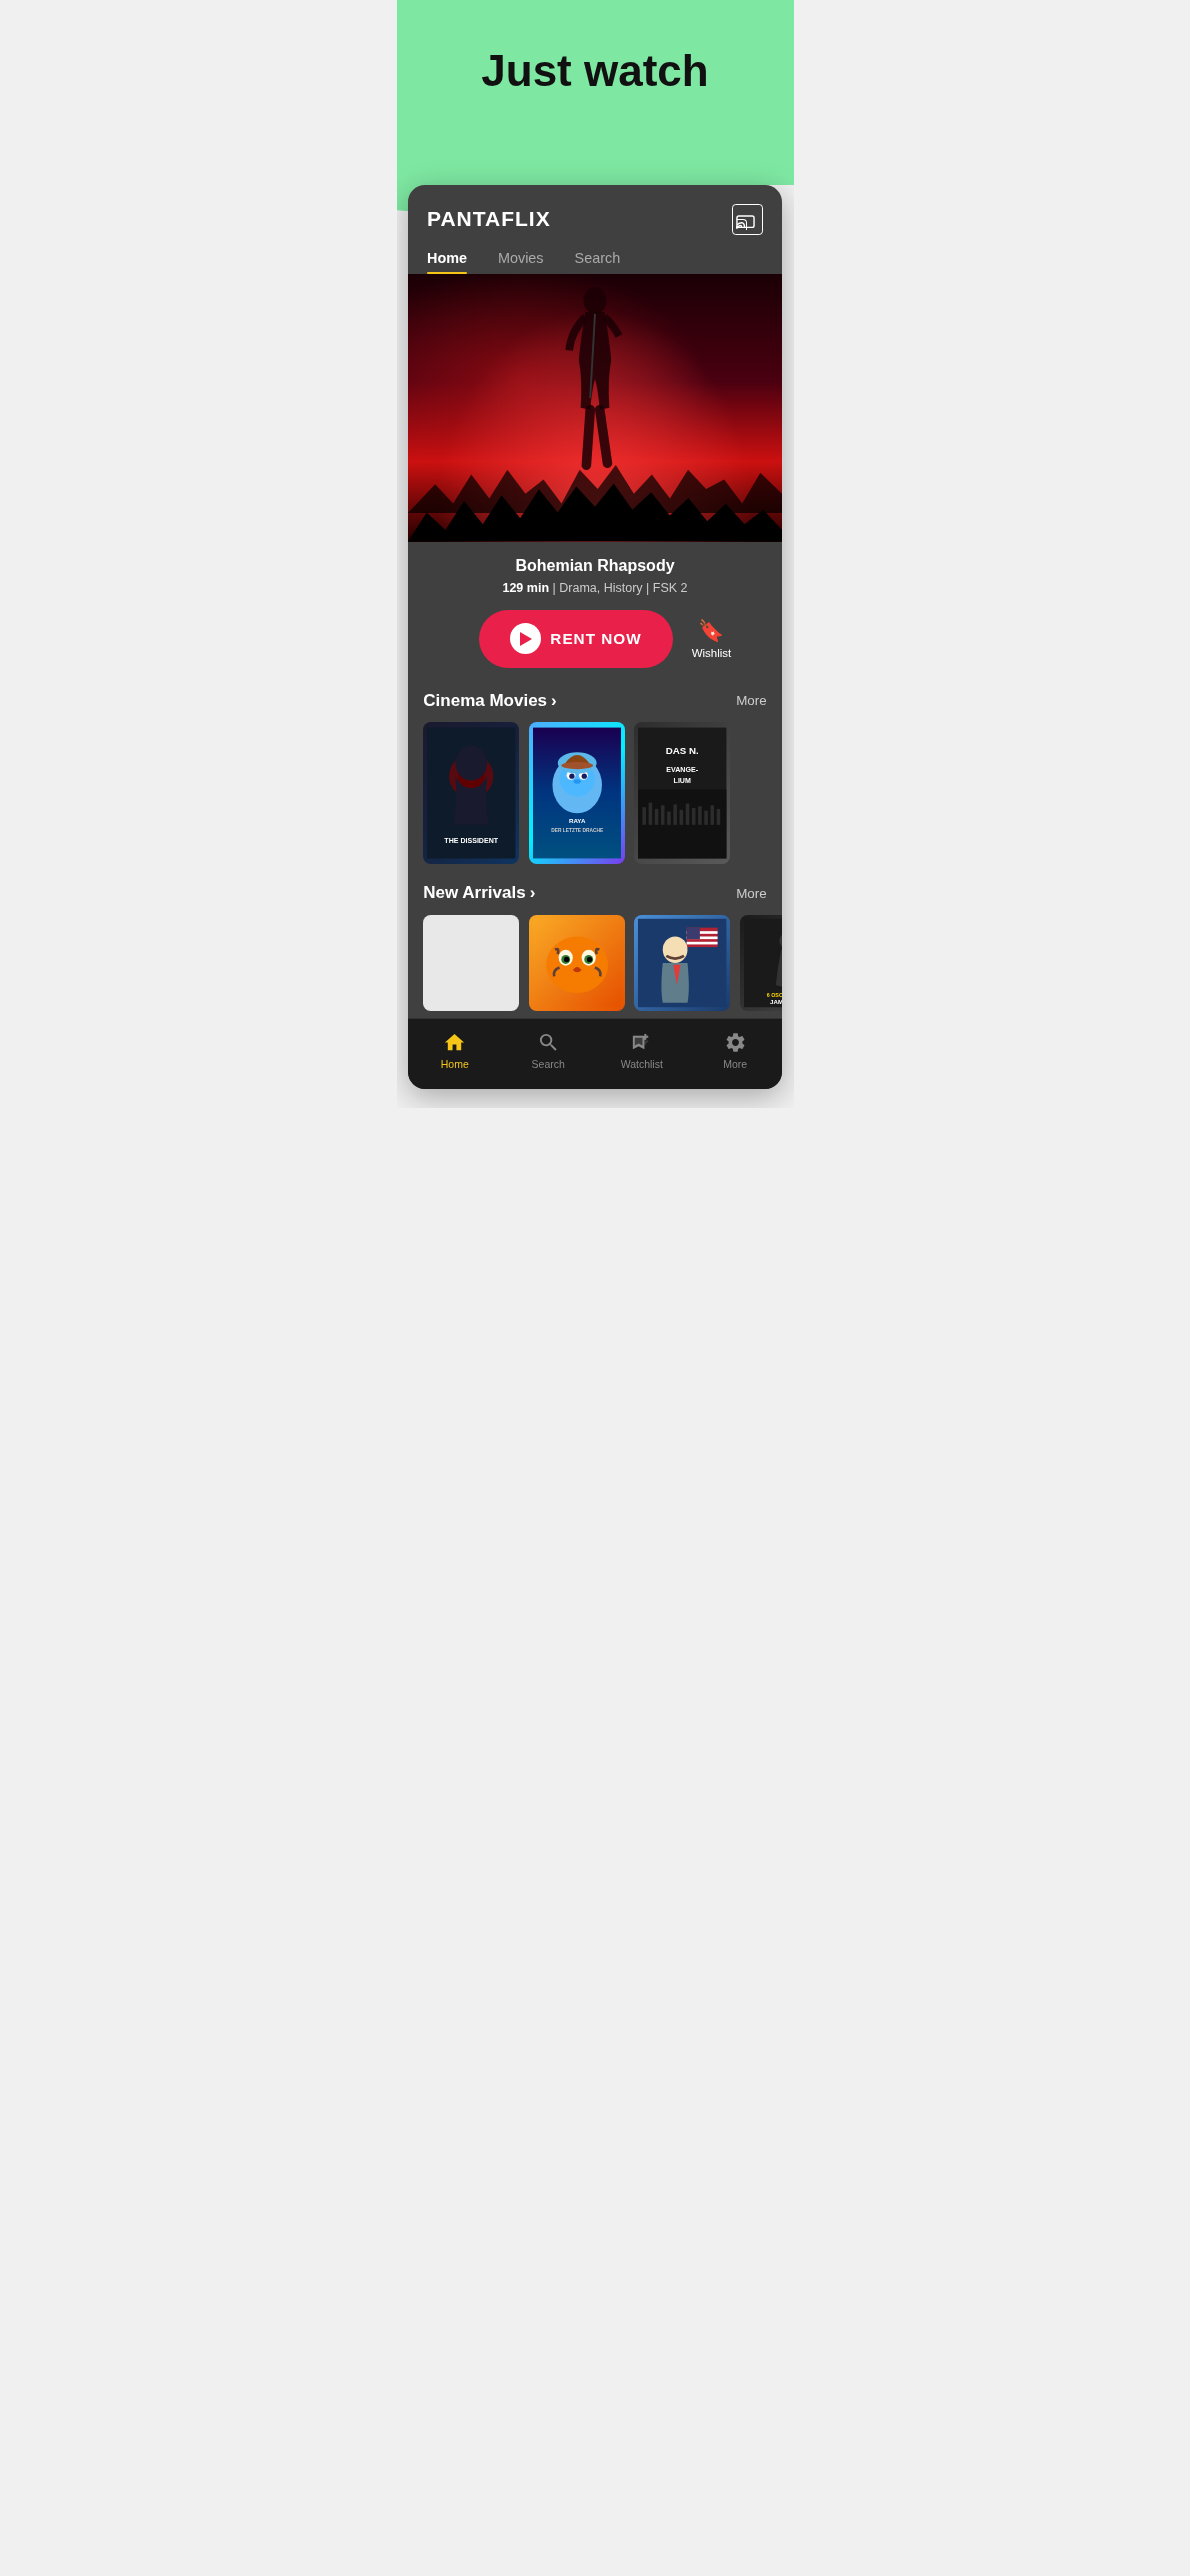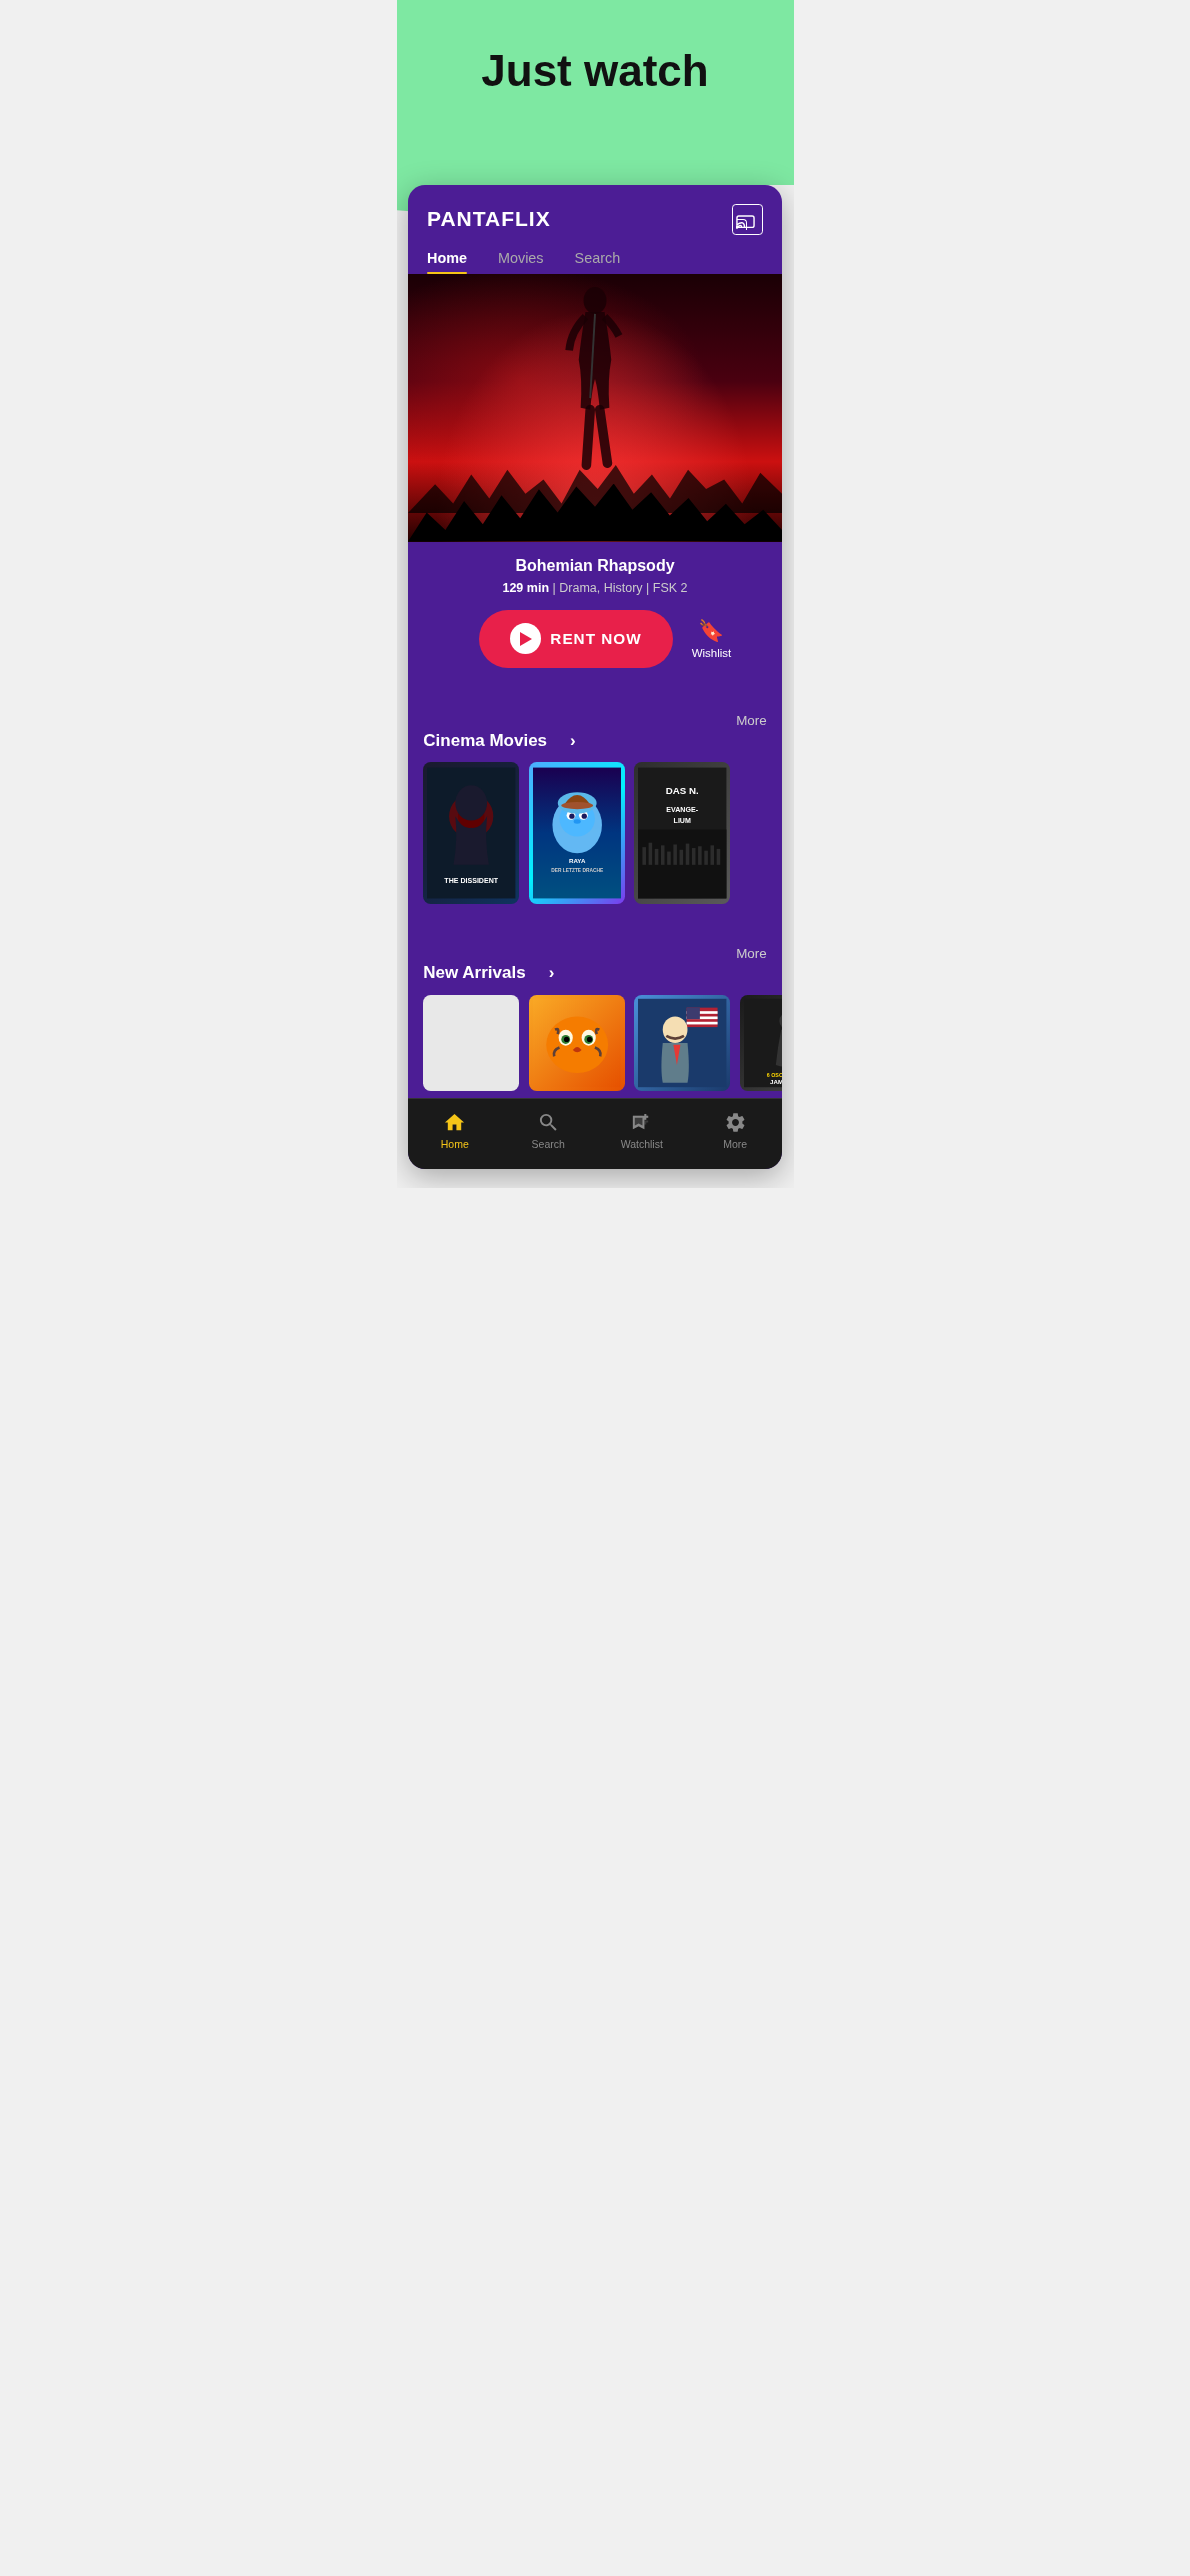--- a/index.html
+++ b/index.html
@@ -36,21 +36,21 @@
       bottom: -29px;
       left: 0;
       right: 0;
       height: 58px;
       background: #7EE8A2;
       clip-path: ellipse(60% 58px at 20% 0%);
     }
 
     
     .app-container {
-      background: #4c1d95;
+      background: #404040;
       border-radius: 17px;
       margin: 0 11.5px 19px;
       overflow: hidden;
       position: relative;
       z-index: 2;
       box-shadow: 0 7.7px 31px rgba(0,0,0,0.3);
     }
 
     
     .app-topbar {
@@ -223,22 +223,21 @@
       justify-content: space-between;
       padding: 0 15.3px;
       margin-bottom: 11.5px;
     }
     .section-title {
       font-size: 17px;
       font-weight: 700;
       color: #fff;
       display: flex;
       align-items: center;
-      gap: 23px;
-      margin-top: 40px;
+      gap: 4px;
     }
     .section-more {
       color: #ccc;
       font-size: 13.4px;
       cursor: pointer;
     }
 
     
     .movies-row {
       display: flex;

